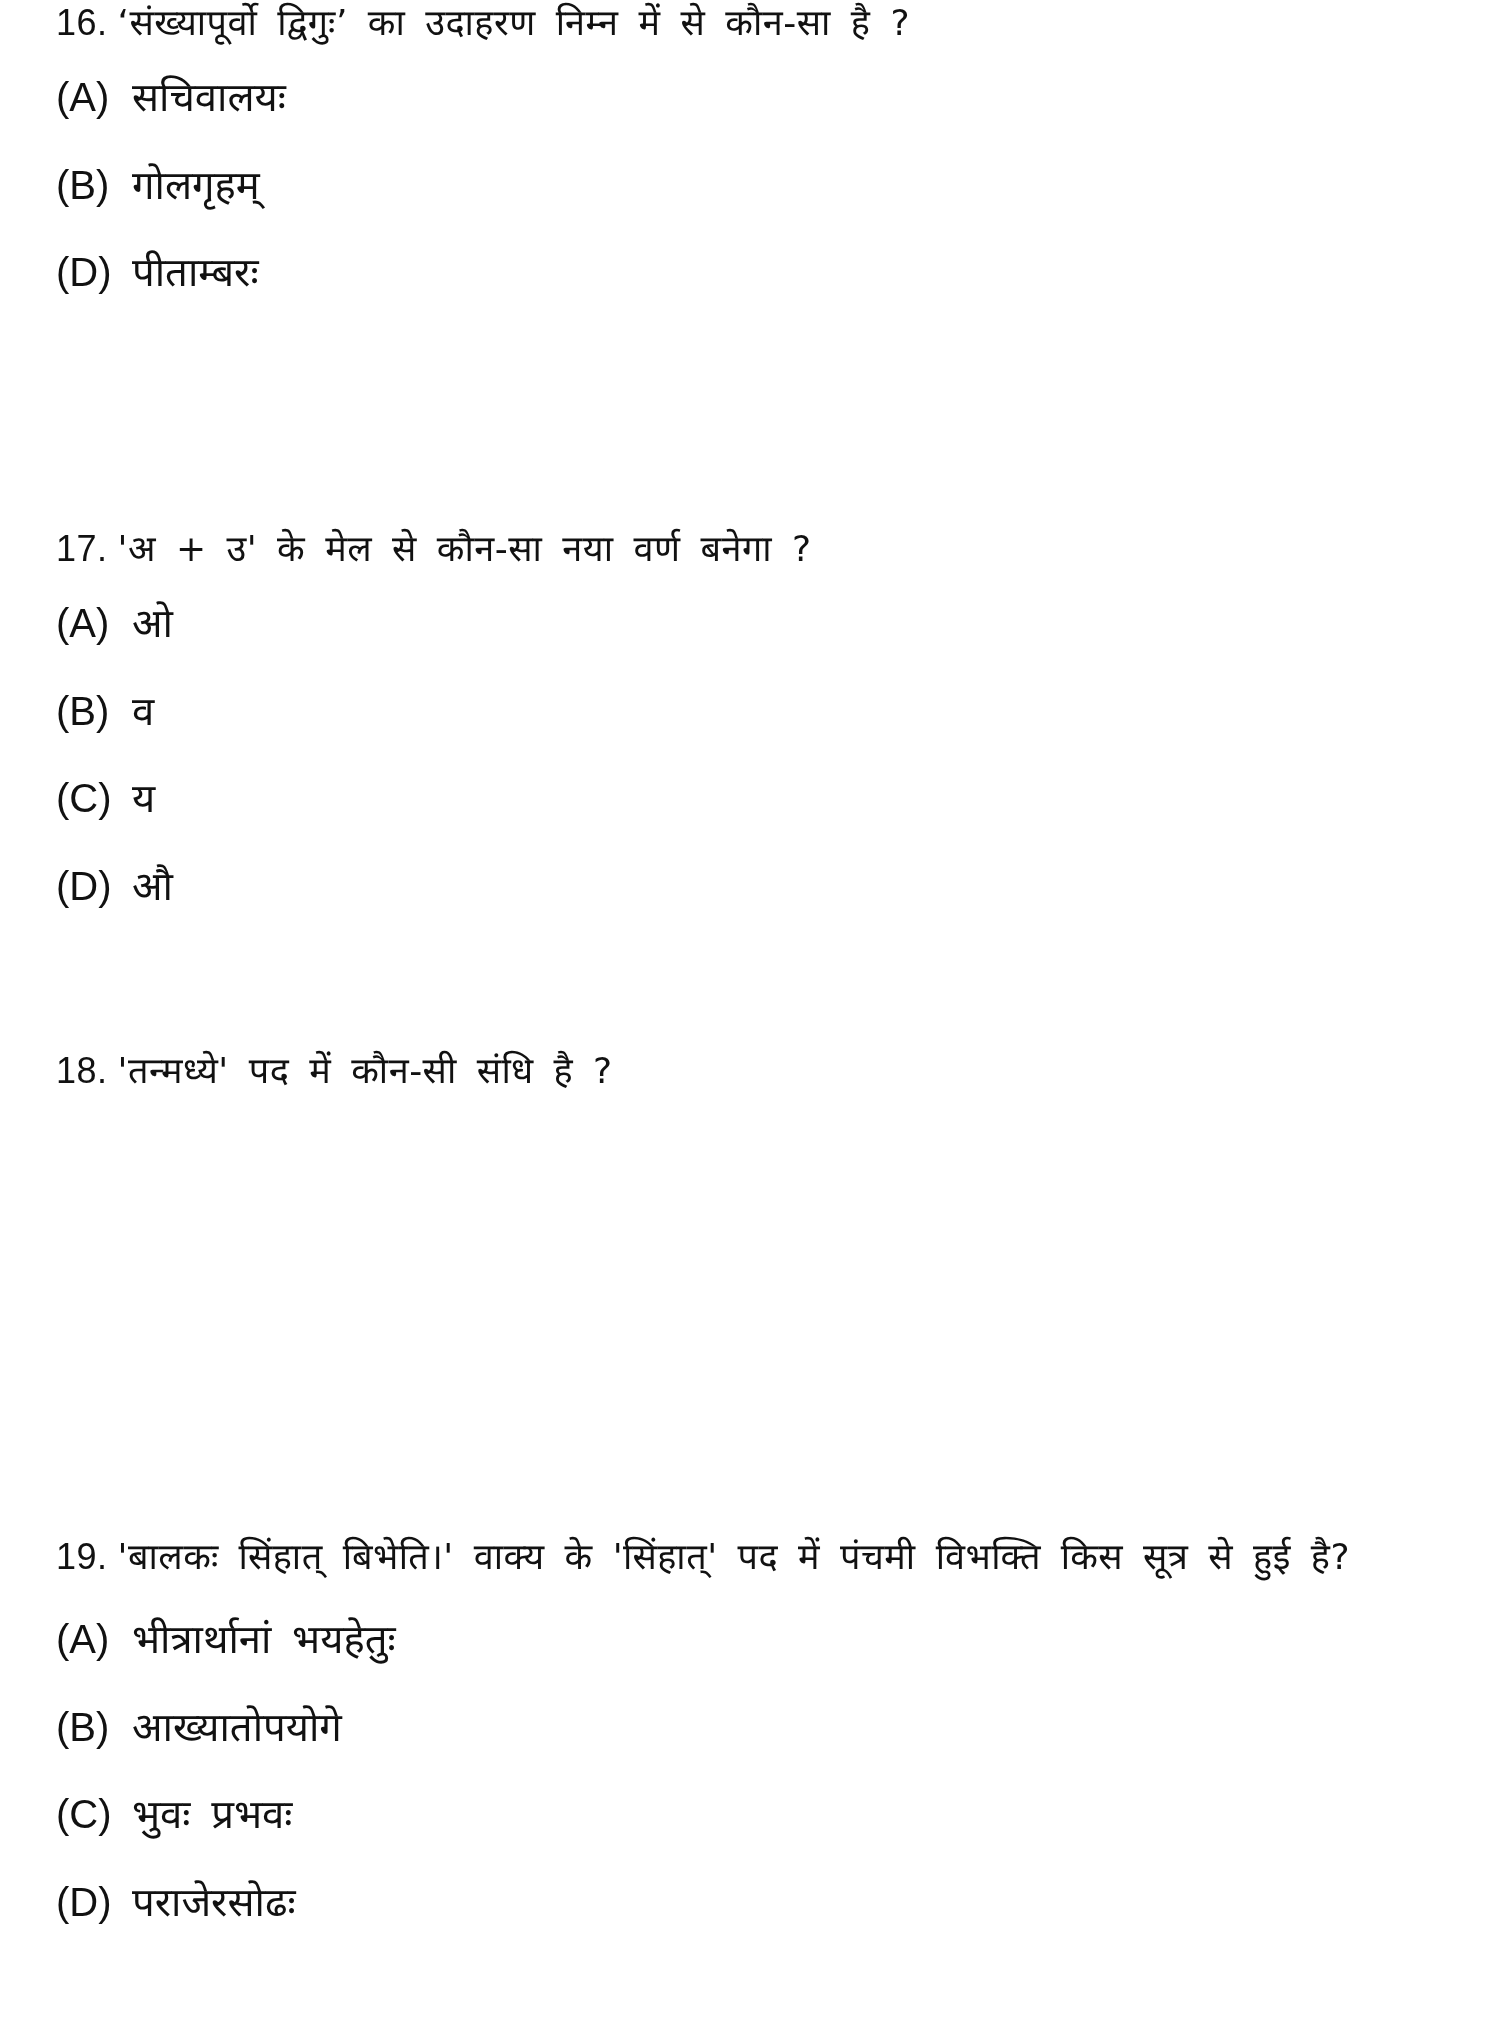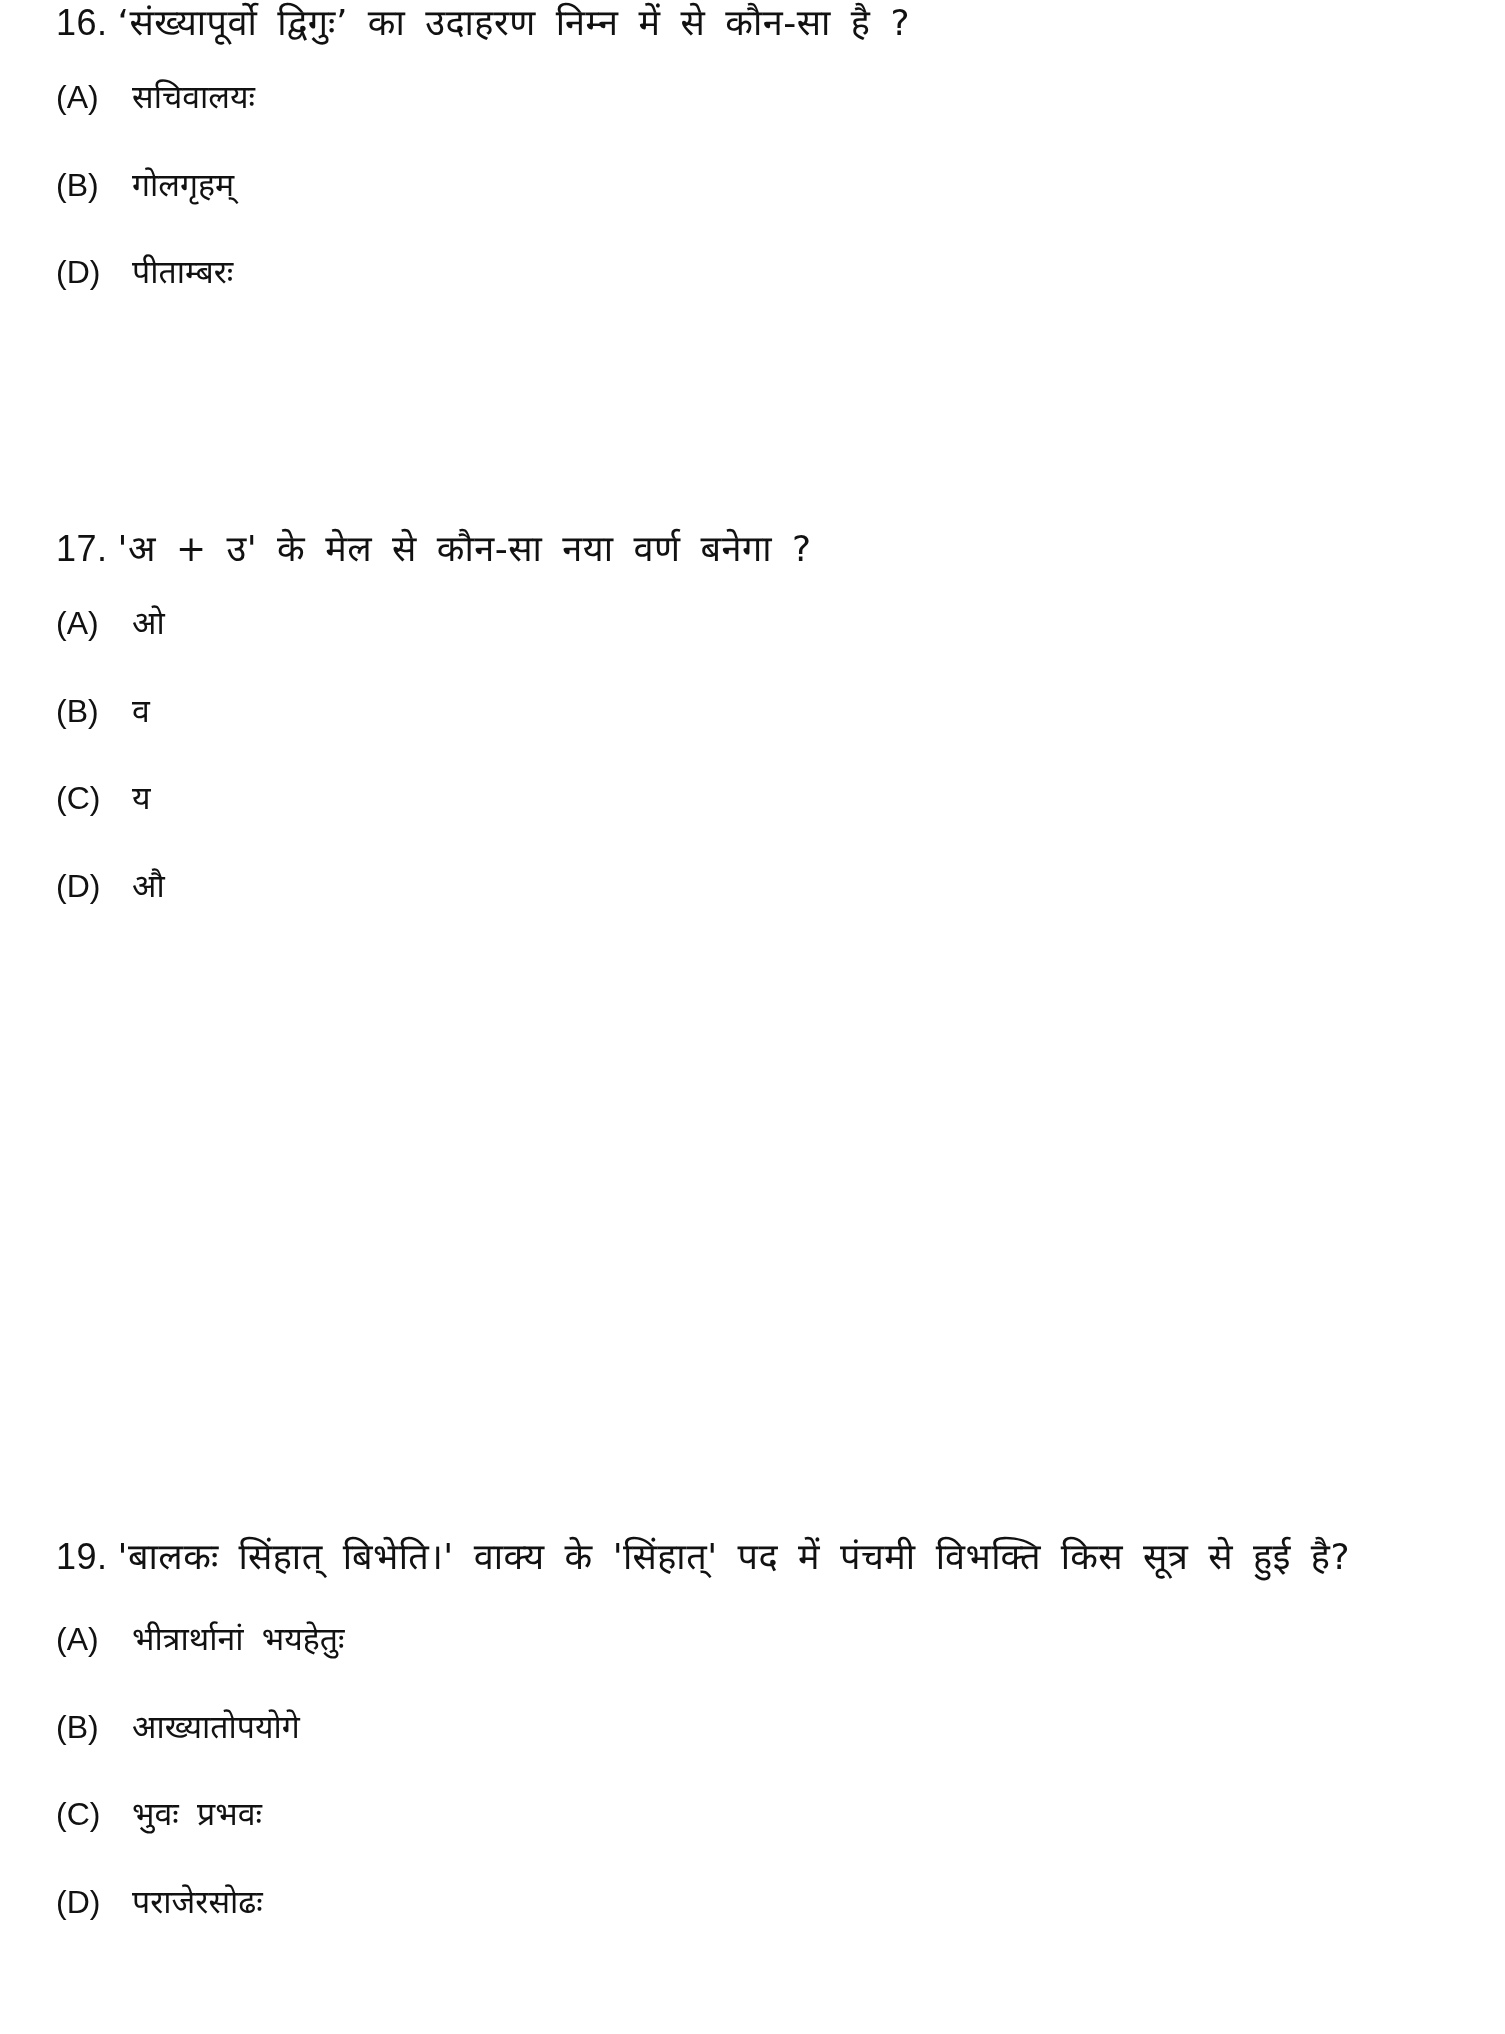--- a/index.html
+++ b/index.html
@@ -38,21 +38,21 @@
     .q-num {
       font-family: "Liberation Sans", sans-serif;
       margin-right: 10px;
     }
     .options {
       list-style: none;
       margin: 0;
       padding: 0;
     }
     .option {
-      font-size: 32px;
+      font-size: 40px;
       height: 87.5px;
       line-height: 87.5px;
       white-space: nowrap;
     }
     .opt-letter {
       font-family: "Liberation Sans", sans-serif;
       display: inline-block;
       width: 76px;
     }
     .opt-text {
@@ -95,20 +95,23 @@
       <li class="option">
         <span class="opt-letter">(C)</span><span class="opt-text">य</span>
       </li>
       <li class="option">
         <span class="opt-letter">(D)</span><span class="opt-text">औ</span>
       </li>
     </ul>
   </section>
 
   <section class="question" style="top: 1040px;">
+    <p class="q-stem">
+      <span class="q-num">18.</span><span>'तन्मध्ये' पद में कौन-सी संधि है ?</span>
+    </p>
   </section>
 
   <section class="question" style="top: 1526px;">
     <p class="q-stem" style="text-align: justify; text-align-last: left;">
       <span class="q-num">19.</span><span>'बालकः सिंहात् बिभेति।' वाक्य के 'सिंहात्' पद में पंचमी विभक्ति किस सूत्र से हुई है?</span>
     </p>
     <ul class="options" style="margin-top: 8px;">
       <li class="option">
         <span class="opt-letter">(A)</span><span class="opt-text">भीत्रार्थानां भयहेतुः</span>
       </li>

